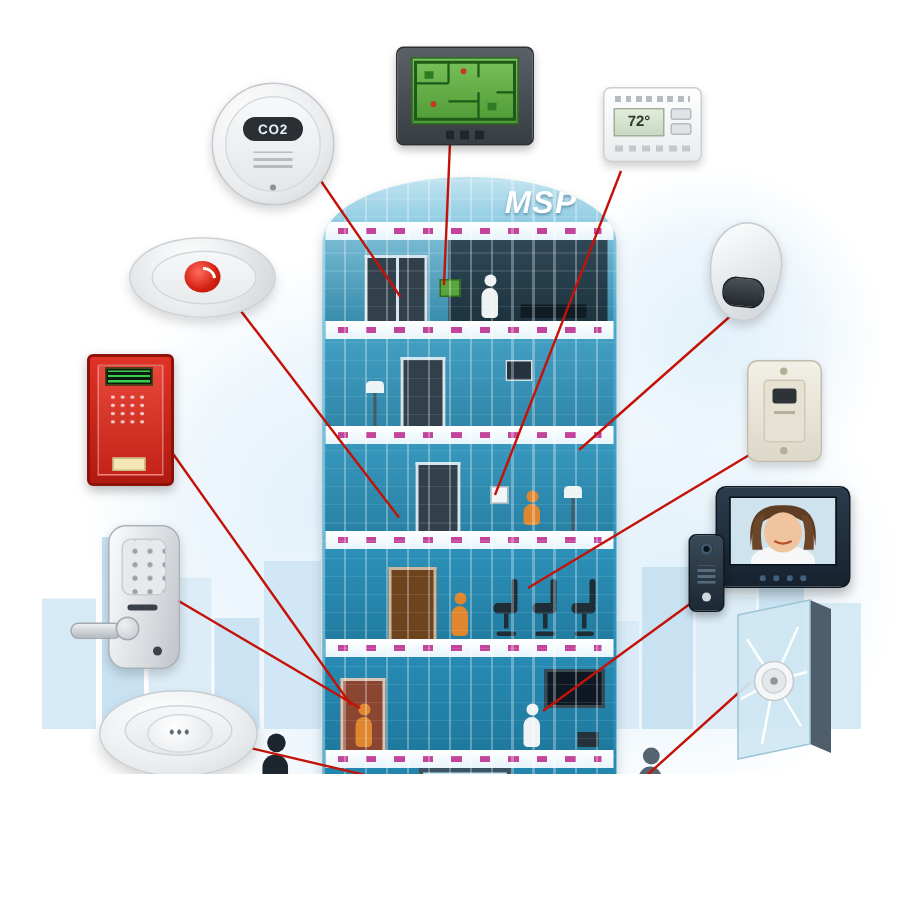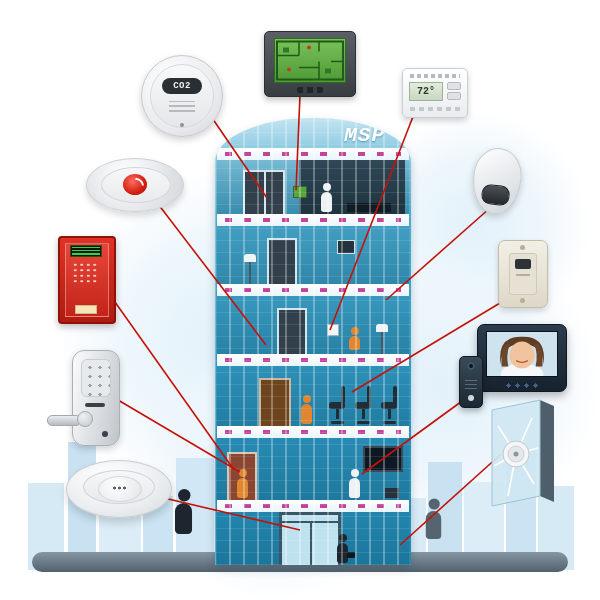--- a/index.html
+++ b/index.html
@@ -1,17 +1,17 @@
 <!DOCTYPE html>
 <html><head>
 <meta charset="utf-8">
 <style>
   html,body{margin:0;padding:0;background:#fff;}
-  .canvas{position:relative;width:600px;height:600px;margin:0 auto;background:#fff;overflow:hidden;
-          font-family:Liberation Mono, monospace;}
+  .canvas{position:relative;width:600px;height:516px;margin:0 auto;background:#fff;overflow:hidden;
+          font-family:Liberation Sans, sans-serif;}
 
   
   .cloud{position:absolute;border-radius:50%;
          background:radial-gradient(closest-side,#e2f1fa 0%,#edf6fc 55%,rgba(255,255,255,0) 100%);}
   .cloud.c1{left:55px;top:170px;width:340px;height:340px;}
   .cloud.c2{left:290px;top:230px;width:310px;height:310px;}
   .cloud.c3{left:140px;top:330px;width:270px;height:270px;}
   .cloud.c4{left:360px;top:110px;width:230px;height:230px;}
 
   .sky{position:absolute;bottom:30px;}
@@ -113,21 +113,21 @@
      border:2px solid transparent;border-top-color:#fff;transform:rotate(40deg);}
 
   .dev-panel{left:264px;top:31px;width:90px;height:64px;border-radius:5px;
      background:linear-gradient(#5a6066,#383d42);border:1px solid #2c3034;box-shadow:0 3px 6px rgba(0,0,0,.25);}
   .panel-screen{position:absolute;left:9px;top:6px;right:9px;bottom:13px;
      background:linear-gradient(#79c25a,#4f9a35);border:1px solid #2f6b22;}
   .panel-screen svg{display:block;width:100%;height:100%;}
   .panel-btns{position:absolute;bottom:3px;left:32px;width:26px;height:6px;
      background:repeating-linear-gradient(90deg,#20262b 0 6px,rgba(0,0,0,0) 6px 10px);border-radius:2px;}
 
-  .dev-thermo{left:402px;top:68px;width:64px;height:48px;border-radius:5px;
+  .dev-thermo{left:402px;top:58px;width:64px;height:48px;border-radius:5px;
      background:linear-gradient(#ffffff,#e9ecef);border:1px solid #c9ced2;box-shadow:0 3px 6px rgba(0,0,0,.18);}
   .t-top{position:absolute;top:5px;left:7px;right:7px;height:4px;
      background:repeating-linear-gradient(90deg,#b5bbc0 0 4px,rgba(0,0,0,0) 4px 7px);}
   .t-lcd{position:absolute;top:13px;left:6px;width:32px;height:17px;
      background:linear-gradient(#e3ecdc,#c8d8c1);border:1px solid #9fb098;
      color:#2c3a2c;font-size:10px;font-weight:bold;display:flex;align-items:center;justify-content:center;}
   .t-btn{position:absolute;right:6px;width:12px;height:6px;background:#dfe3e6;border:1px solid #b5babe;border-radius:2px;}
   .t-b1{top:13px}.t-b2{top:23px}
   .t-bottom{position:absolute;bottom:6px;left:7px;right:7px;height:4px;
      background:repeating-linear-gradient(90deg,#c2c8cc 0 5px,rgba(0,0,0,0) 5px 9px);}

